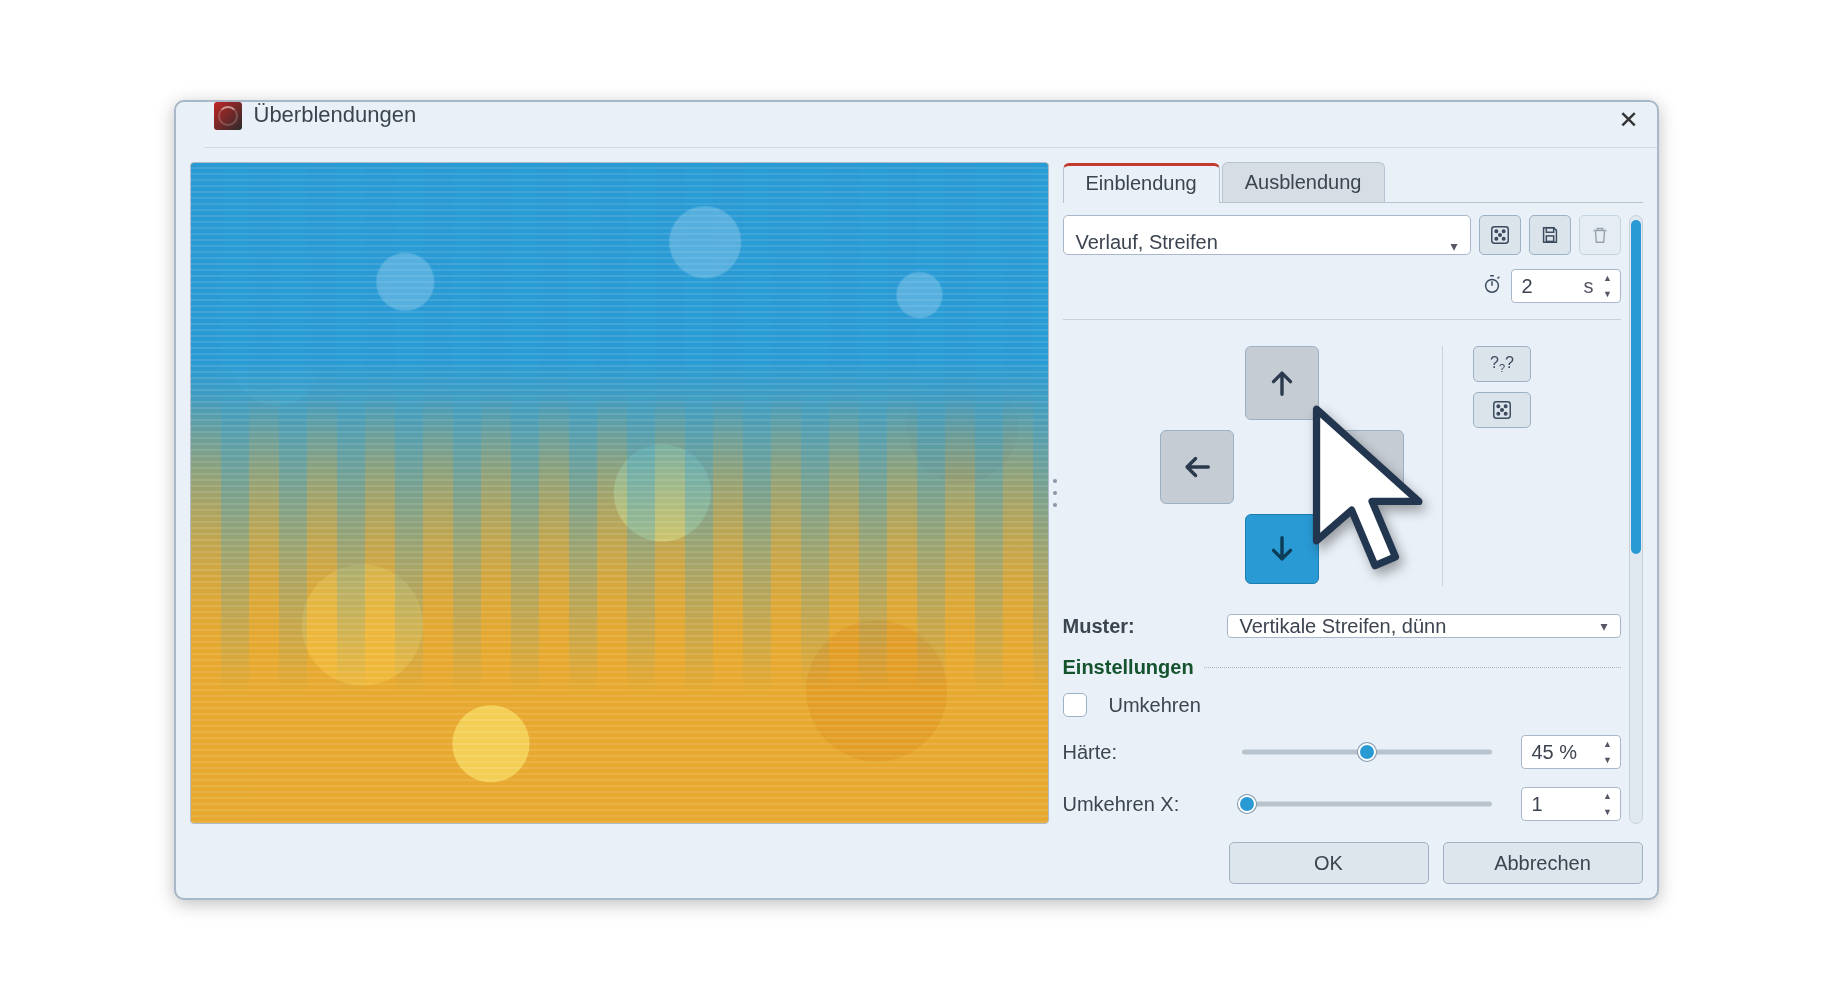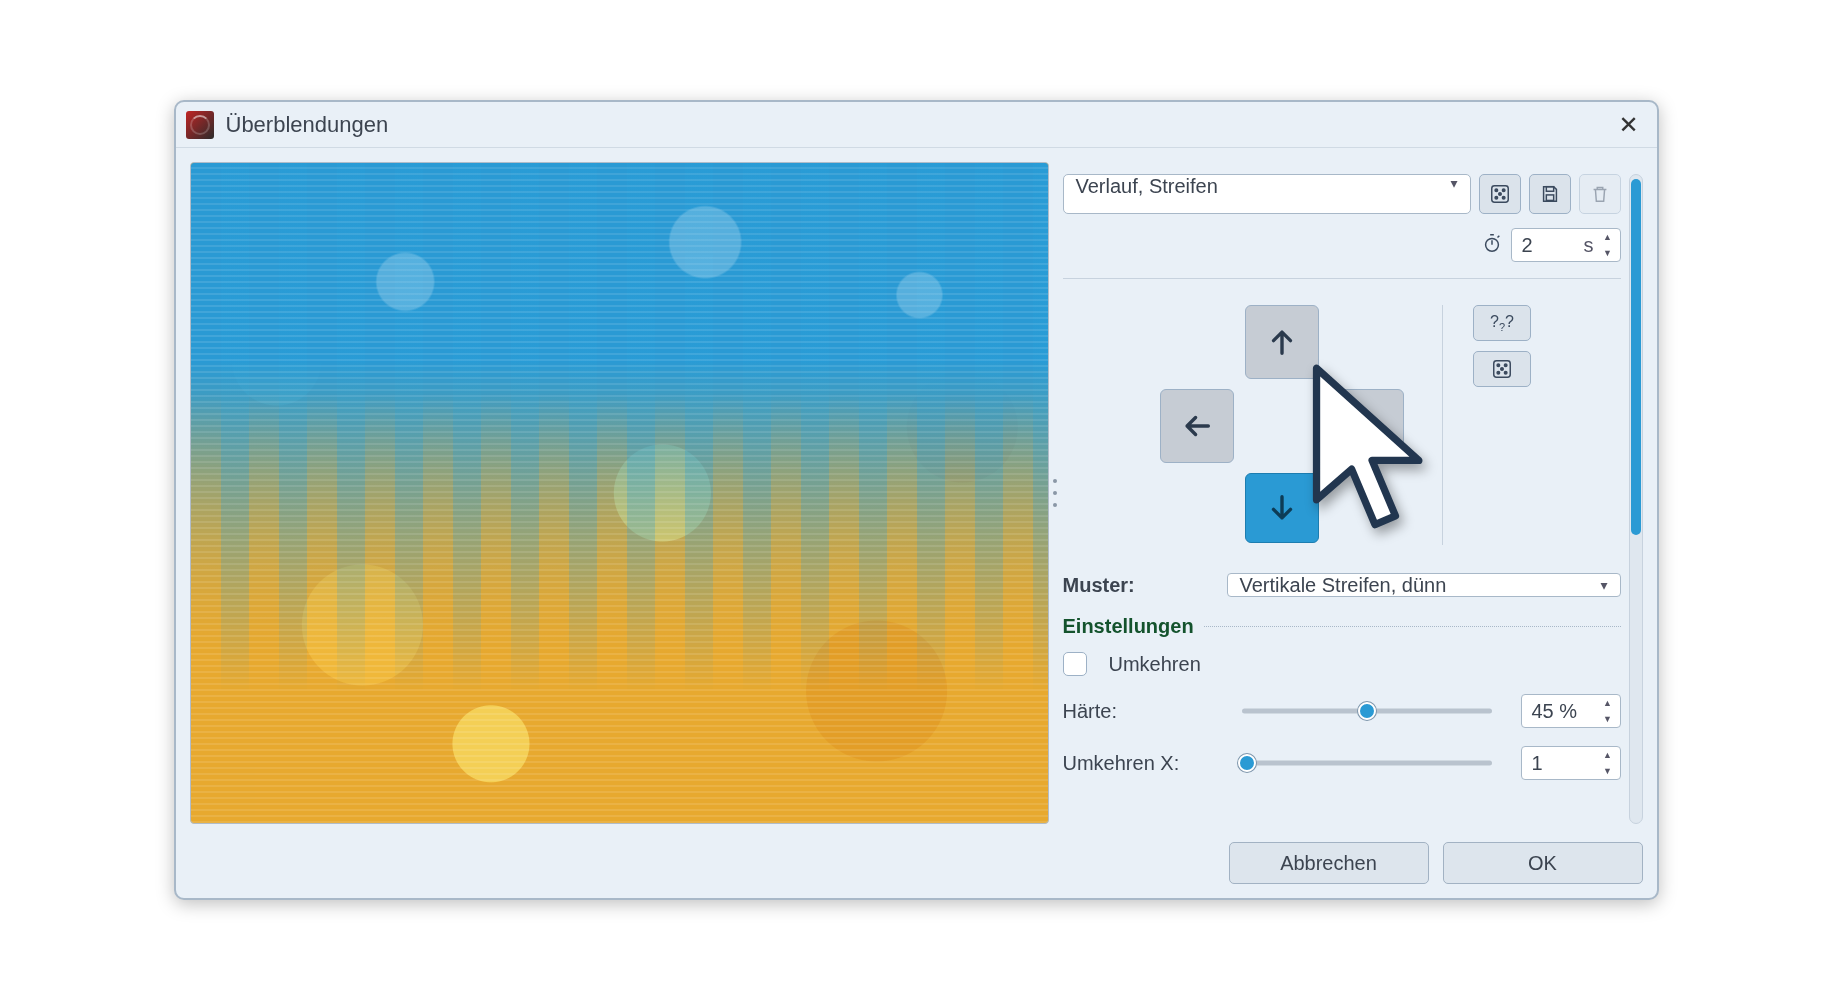--- a/index.html
+++ b/index.html
@@ -22,24 +22,25 @@
     border: 2px solid #a8b8c8;
     border-radius: 10px;
     box-shadow: 0 4px 18px rgba(0,0,0,0.25);
     display: flex;
     flex-direction: column;
     position: relative;
   }
   .titlebar {
     height: 46px;
     display: flex;
-    align-items: center;
+    align-items: flex-start;
     padding: 0 10px;
     gap: 12px;
     border-bottom: 1px solid #d0dae4;
+    margin-left: 28px;
   }
   .app-icon {
     width: 28px; height: 28px;
     background: linear-gradient(135deg,#c02525 0%, #2b2b2b 100%);
     border-radius: 3px;
     position: relative;
   }
   .app-icon::after{
     content:"";
     position:absolute; inset:4px;
@@ -161,21 +162,21 @@
     gap: 8px;
     align-items: center;
   }
   .combo {
     flex: 1;
     height: 40px;
     border: 1px solid #a8b8c8;
     border-radius: 5px;
     background: #fff;
     display: flex;
-    align-items: flex-start;
+    align-items: flex-end;
     padding: 0 12px;
     justify-content: space-between;
     cursor: pointer;
   }
   .chev { font-size: 14px; color:#556; }
   .iconbtn {
     width: 42px; height: 40px;
     border: 1px solid #9db1c6;
     border-radius: 5px;
     background: #dbe3eb;
@@ -324,20 +325,28 @@
         <div class="layer3"></div>
       </div>
       <div class="drag-dots">
         <span></span>
           <span></span>
           <span></span>
       </div>
     </div>
 
     <div class="right-panel">
+      <div class="tabs">
+        <div class="tab active">
+          <span>Einblendung</span>
+        </div>
+        <div class="tab">
+          <span>Ausblendung</span>
+        </div>
+      </div>
 
       <div class="tab-body">
         <div class="tab-content">
 
           <div class="top-row">
             <div class="combo">
               <span>Verlauf, Streifen</span>
               <span class="chev">▾</span>
             </div>
             <div class="iconbtn" title="random">
@@ -482,19 +491,19 @@
         <div class="vscroll">
           <div class="thumb"></div>
         </div>
       </div>
 
     </div>
   </div>
 
   <div class="footer">
     <div class="btn">
-      <span>Abbrechen</span>
+      <span>OK</span>
     </div>
     <div class="btn">
-      <span>OK</span>
+      <span>Abbrechen</span>
     </div>
   </div>
 </div>
 
 </body></html>

